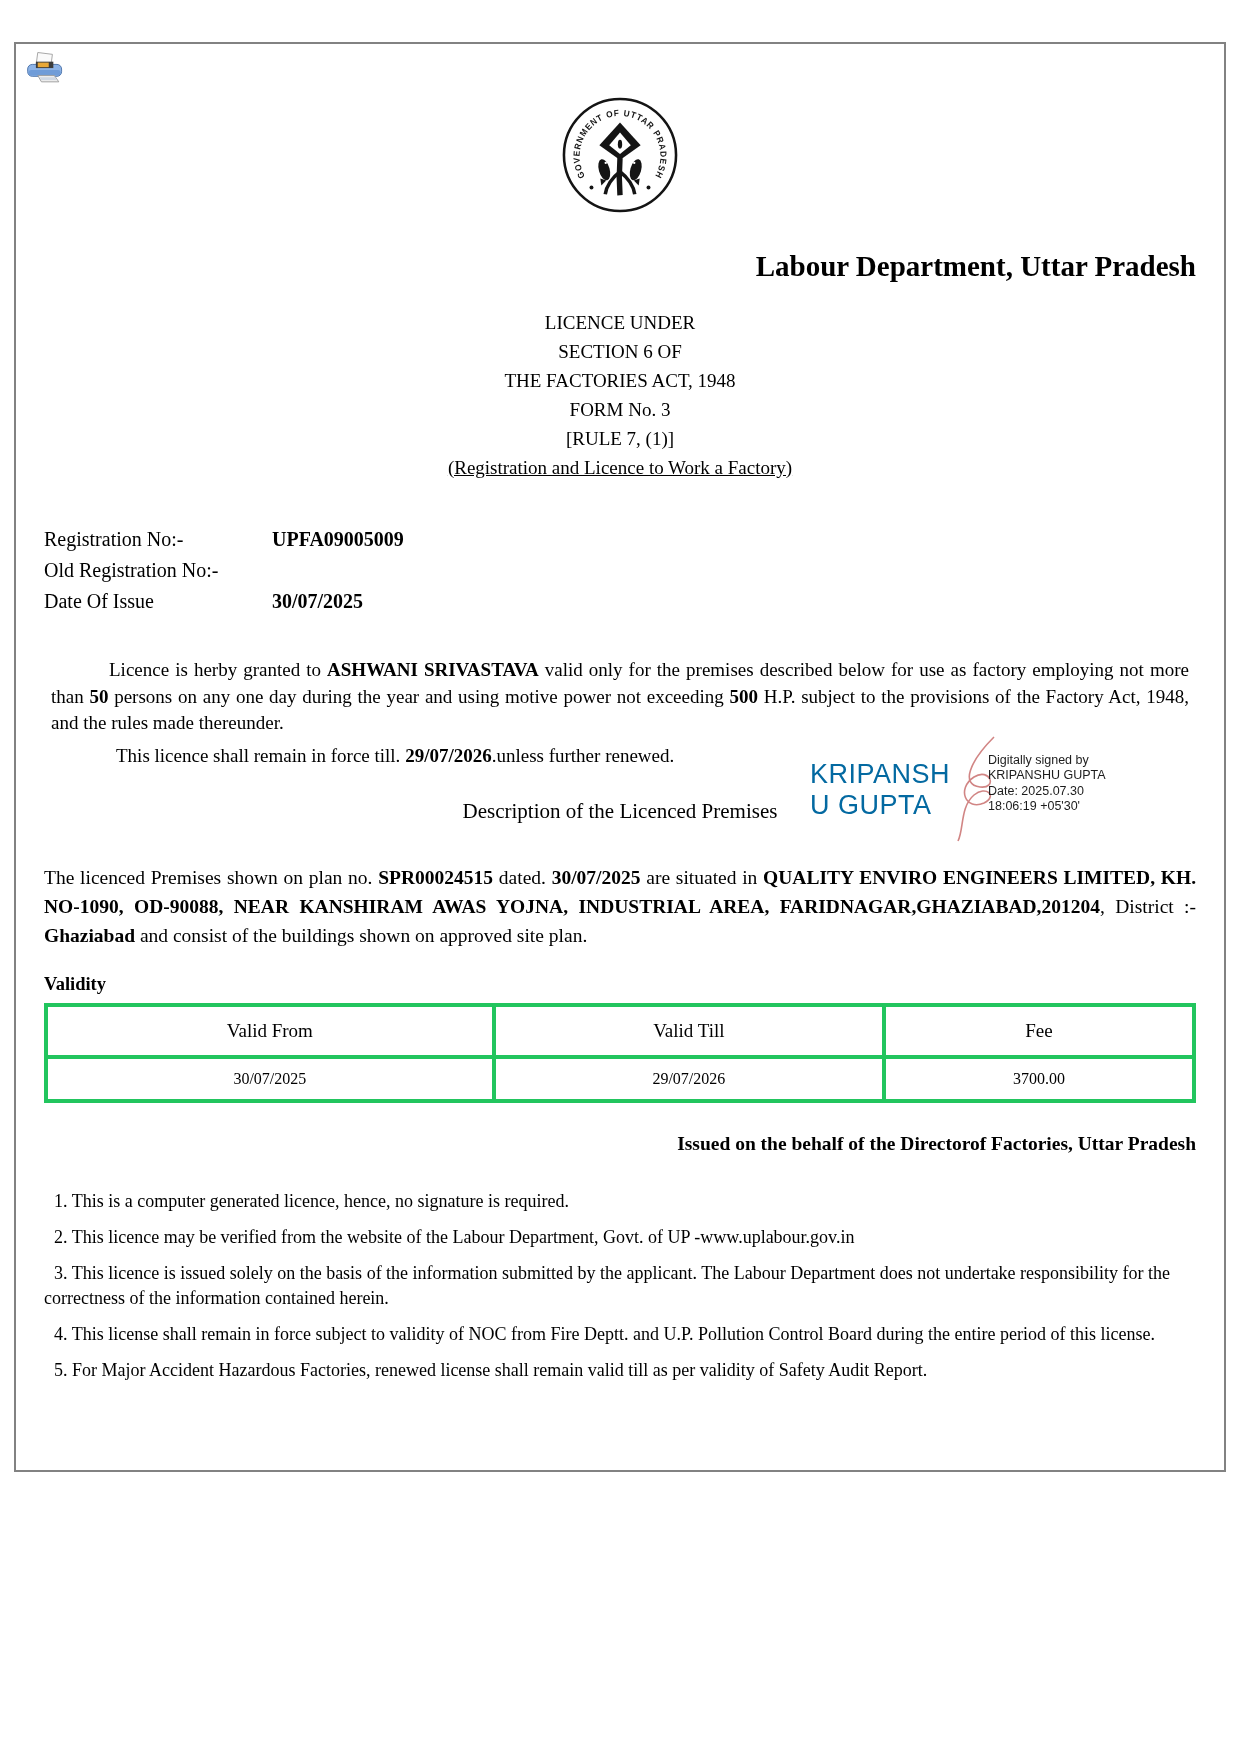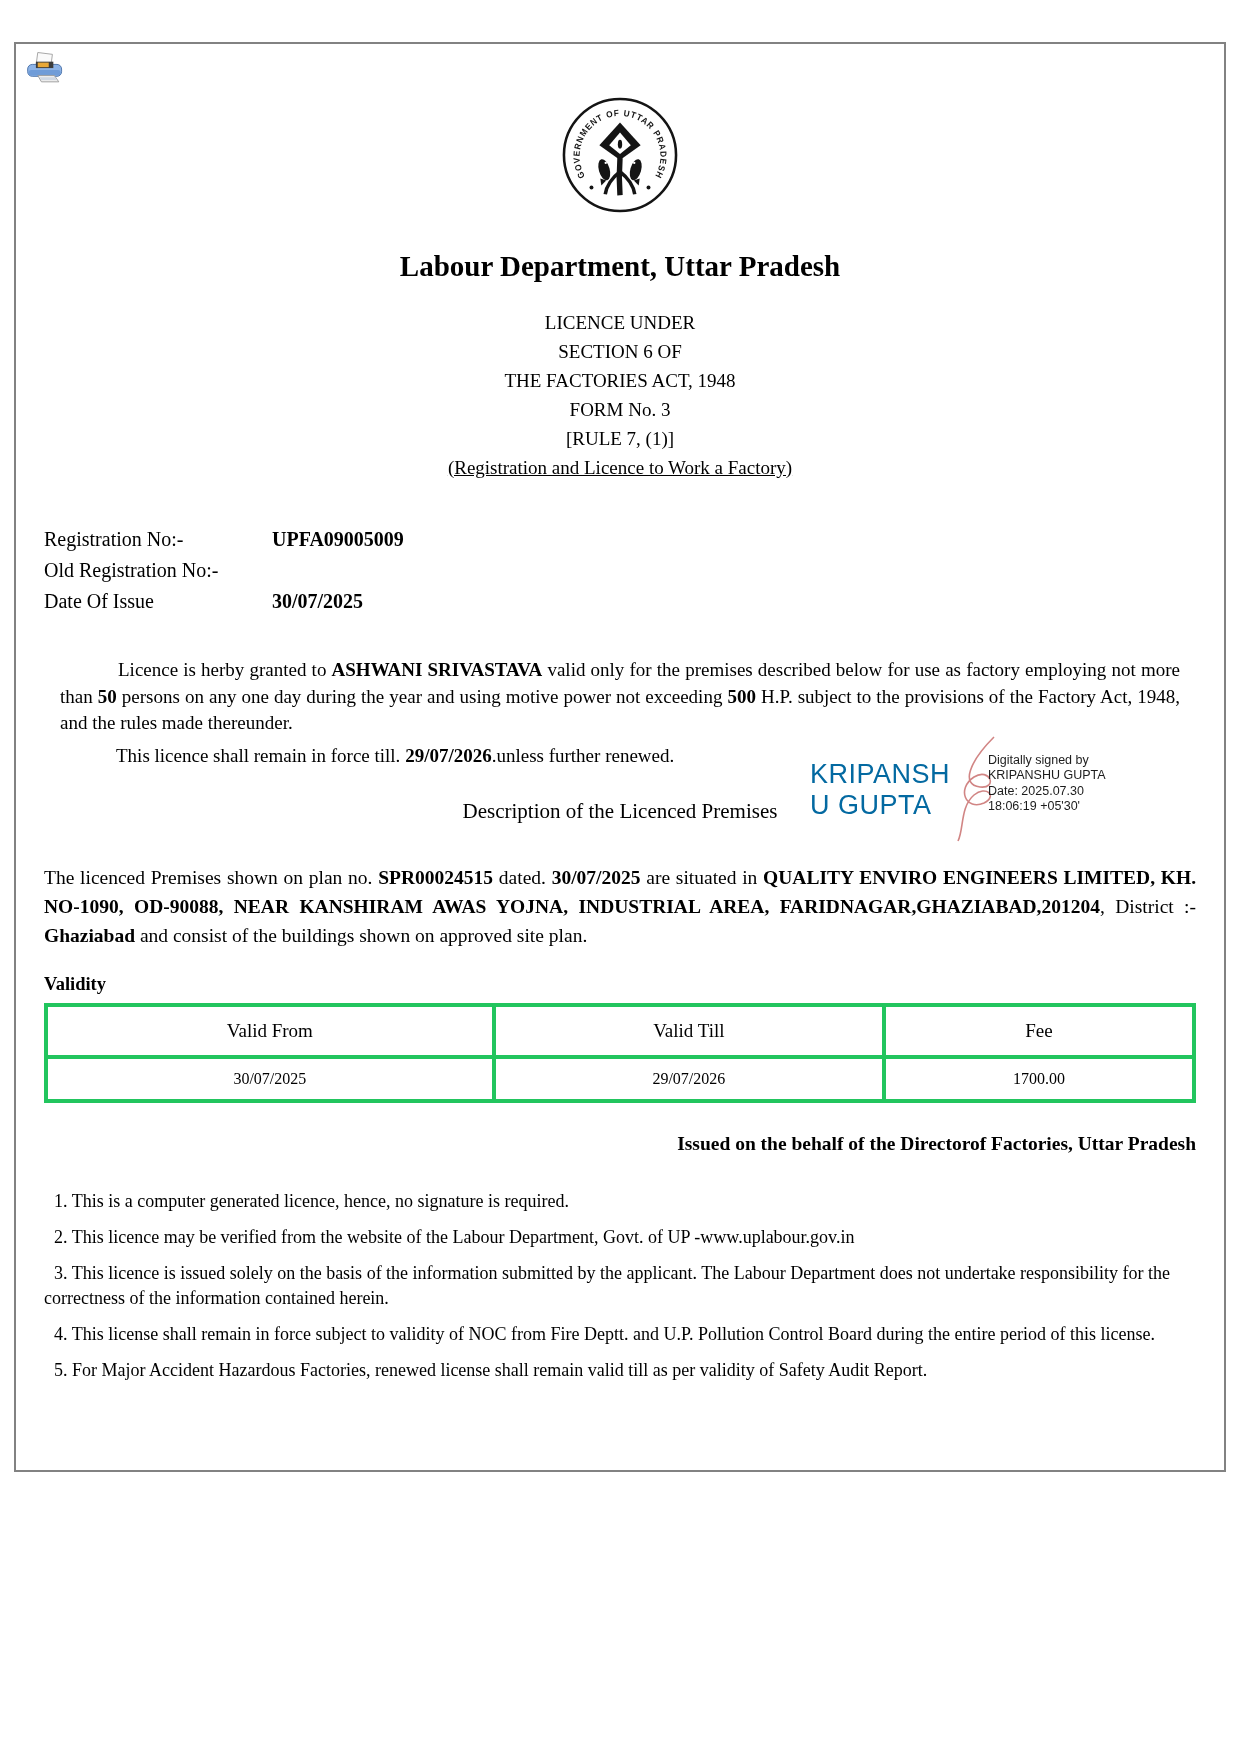--- a/index.html
+++ b/index.html
@@ -15,32 +15,32 @@
     position:absolute;left:14px;top:42px;
     width:1212px;height:1430px;
     border:2px solid #828282;
     box-sizing:border-box;
     background:#ffffff;
   }
   .content{padding:0 28px;position:relative;}
   .printer-btn{position:absolute;left:8px;top:6px;width:44px;height:38px;cursor:pointer;}
   .emblem-wrap{width:118px;height:118px;margin:52px auto 0;}
   .doc-title{
-    text-align:center;font-weight:bold;font-size:29px;
+    text-align:right;font-weight:bold;font-size:29px;
     margin:34px 0 0;line-height:36px;
   }
   .licence-block{margin-top:24px;text-align:center;font-size:19px;line-height:29px;}
   .licence-block .line{display:block;}
   .subtitle-underline{display:block;text-decoration:underline;}
   .reg-block{margin-top:42px;font-size:20px;}
   .reg-row{display:flex;line-height:31px;gap:16px;}
   .reg-label{width:212px;flex:0 0 auto;}
   .reg-value{font-weight:bold;}
   .grant-par{
-    margin:40px 16px 0;font-size:19px;line-height:26.5px;
+    margin:40px 7px 0;font-size:19px;line-height:26.5px;
     text-align:justify;text-indent:58px;
   }
   .force-line{margin:6px 0 0 72px;font-size:19px;line-height:26px;}
   b,.bold{font-weight:bold;}
   .desc-row{position:relative;margin-top:28px;}
   .desc-heading{text-align:center;font-size:21px;line-height:28px;font-weight:normal;margin:0;}
   .signature{
     position:absolute;right:56px;top:-50px;width:330px;height:100px;
     font-family:"Liberation Sans","DejaVu Sans",sans-serif;
   }
@@ -177,21 +177,21 @@
           <tr>
             <th class="col-from">Valid From</th>
             <th class="col-till">Valid Till</th>
             <th class="col-fee">Fee</th>
           </tr>
         </thead>
         <tbody>
           <tr>
             <td>30/07/2025</td>
             <td>29/07/2026</td>
-            <td>1700.00</td>
+            <td>3700.00</td>
           </tr>
         </tbody>
       </table>
 
       <div class="issued-line">Issued on the behalf of the Directorof Factories, Uttar Pradesh</div>
 
       <div class="notes">
         <div class="note-item">1. This is a computer generated licence, hence, no signature is required.</div>
         <div class="note-item">2. This licence may be verified from the website of the Labour Department, Govt. of UP -www.uplabour.gov.in</div>
         <div class="note-item">3. This licence is issued solely on the basis of the information submitted by the applicant. The Labour Department does not undertake responsibility for the correctness of the information contained herein.</div>

